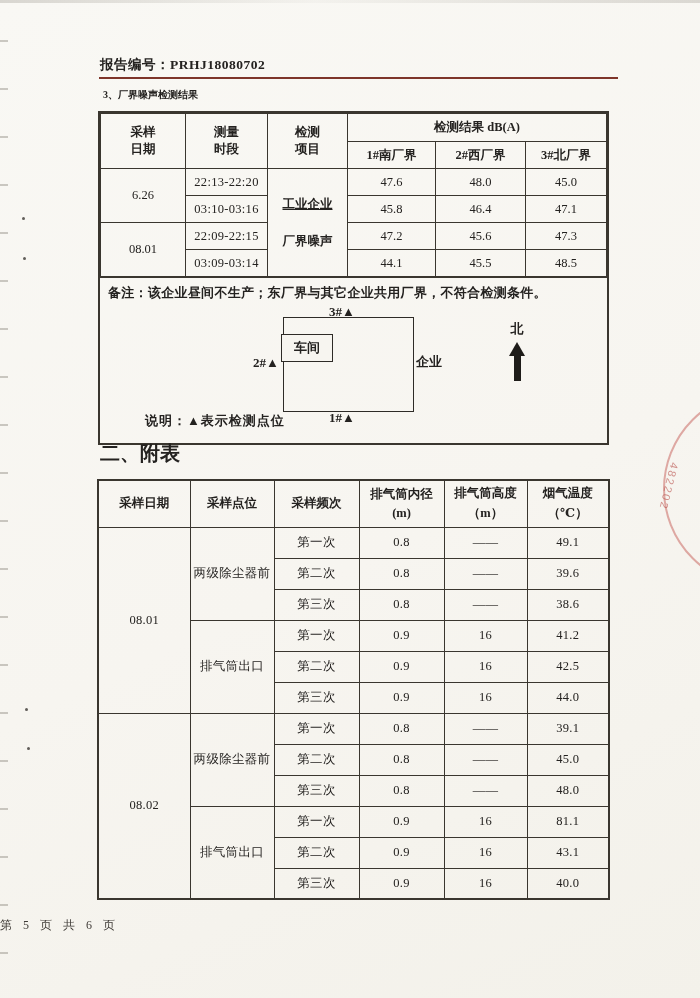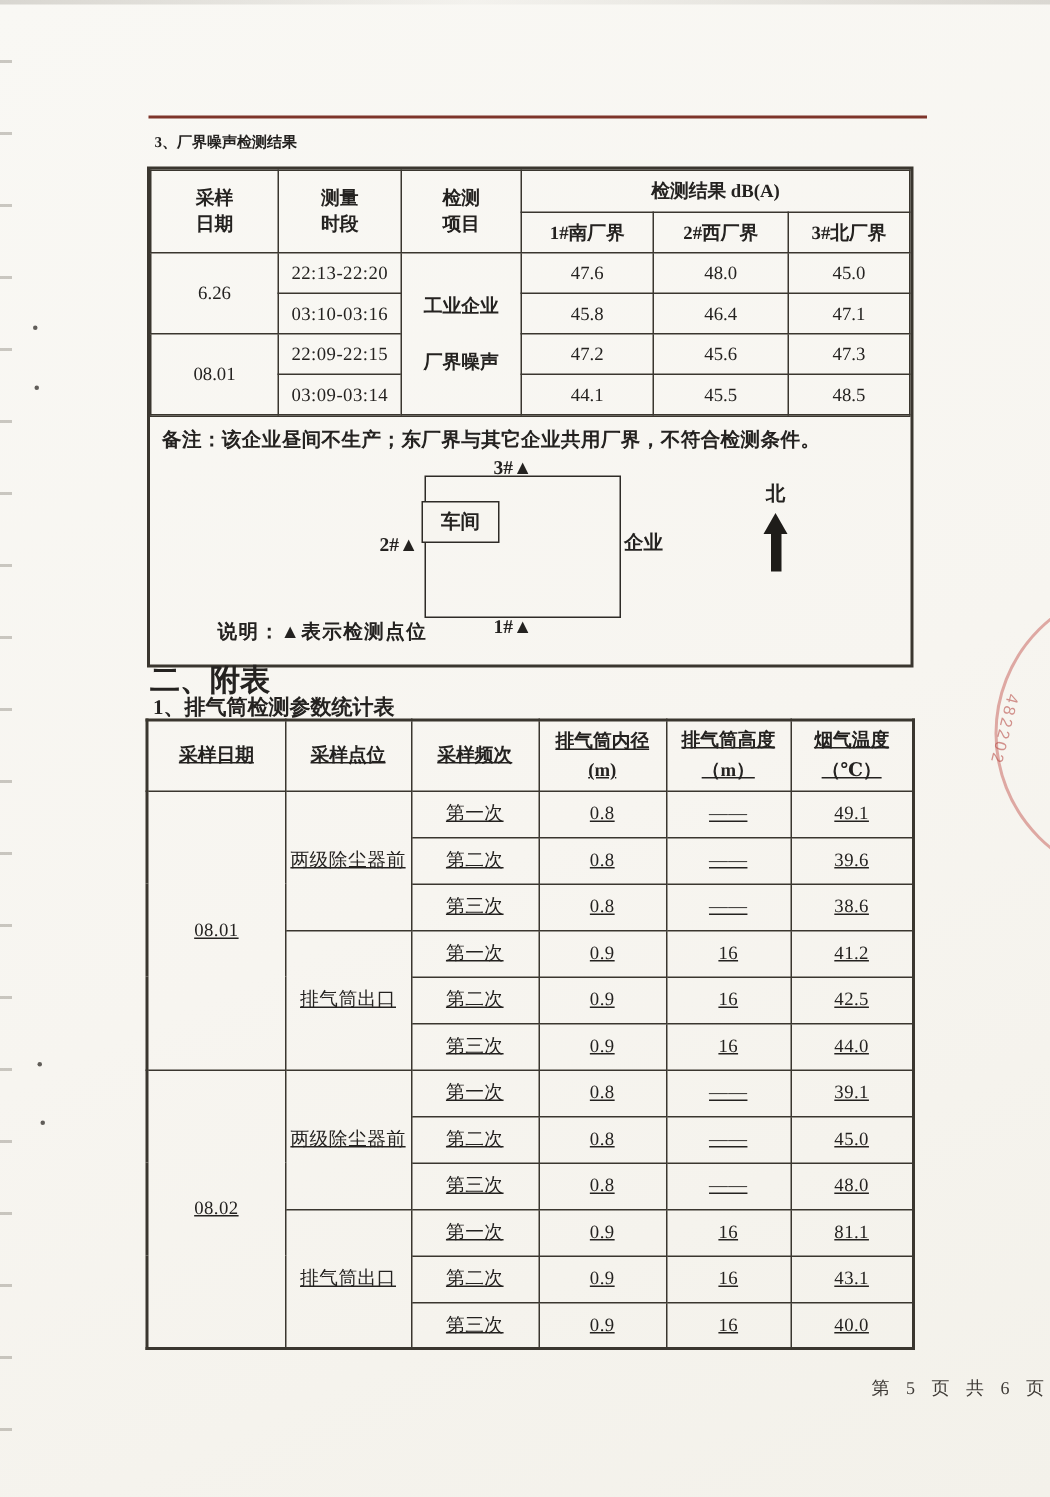--- a/index.html
+++ b/index.html
@@ -31,67 +31,68 @@
   td,th{border:1px solid #3a362f;text-align:center;vertical-align:middle;
     font-size:12.5px;padding:0;overflow:hidden;}
   th{font-weight:700;}
   .t1-frame{position:absolute;left:98px;top:111px;width:511px;border:2px solid #3a362f;box-sizing:border-box;background:transparent;}
   .t1{width:100%;}
   .t1 .hrow1{height:28px;}
   .t1 .hrow2{height:27px;}
   .t1 tbody tr{height:27px;}
   .t1 .time-cell{letter-spacing:.3px;}
   .item-cell div{line-height:1;}
-  .item-cell .l1{margin-bottom:24px;}
+  .item-cell .l1{margin-bottom:24px;text-decoration:underline;}
   .item-cell{font-weight:700;}
   .note-row{border-top:1px solid #3a362f;font-size:13px;font-weight:700;
     padding:6px 8px 2px 8px;text-align:left;letter-spacing:.3px;}
   
   .diagram{position:relative;height:139px;}
   .dg-rect{position:absolute;left:183px;top:13px;width:129px;height:93px;border:1.5px solid #2e2b27;}
   .dg-workshop{position:absolute;left:181px;top:30px;width:50px;height:26px;border:1.5px solid #2e2b27;
     display:flex;align-items:center;justify-content:center;font-size:13px;font-weight:700;background:#f7f5f0;}
   .dg-label{position:absolute;font-size:13px;font-weight:700;white-space:nowrap;}
   .dg-p3{left:229px;top:0px;}
   .dg-p2{left:153px;top:51px;}
   .dg-p1{left:229px;top:106px;}
   .dg-ent{left:316px;top:49px;}
   .dg-north{left:407px;top:16px;width:20px;text-align:center;}
   .north-arrow{position:absolute;left:405px;top:38px;width:24px;}
   .north-arrow .head{width:0;height:0;margin:0 auto;
     border-left:8px solid transparent;border-right:8px solid transparent;border-bottom:14px solid #1e1c19;}
   .north-arrow .stem{width:7px;height:25px;margin:0 auto;background:#1e1c19;}
   .dg-legend{left:45px;top:108px;letter-spacing:1px;}
   
-  .t2{position:absolute;left:97px;top:479px;width:513px;border:2px solid #3a362f;text-decoration:underline;}
+  .t2{position:absolute;left:97px;top:479px;width:513px;border:2px solid #3a362f;}
   .t2 .hrow{height:47px;}
   .t2 tbody tr{height:31px;}
   .t2 th .unit{display:block;font-weight:700;margin-top:3px;}
   .t2 td{letter-spacing:.3px;}
   
-  .footer{position:absolute;left:0;top:917px;width:100%;text-align:right;
+  .footer{position:absolute;left:0;top:917px;width:100%;text-align:left;
     font-size:12px;letter-spacing:4px;color:#3f3b37;}
   
   .stamp-arc{position:absolute;left:663px;top:390px;width:194px;height:194px;border-radius:50%;
     border:2.5px solid rgba(198,92,86,.50);}
   .stamp-digits{position:absolute;left:663px;top:462px;color:rgba(186,82,77,.62);
     font-size:11px;letter-spacing:2px;writing-mode:vertical-rl;transform:rotate(14deg);
     font-family:"Liberation Sans","DejaVu Sans",sans-serif;}
 </style>
 </head>
 <body>
 
 <div class="scan">
   <div class="edge-top"></div>
   <div class="edge-left"></div>
   <div class="speck" style="left:22px;top:217px;"></div>
   <div class="speck" style="left:23px;top:257px;"></div>
   <div class="speck" style="left:25px;top:708px;"></div>
   <div class="speck" style="left:27px;top:747px;"></div>
 
+  <div class="report-no">报告编号：PRHJ18080702</div>
   <div class="report-rule"></div>
 
   <div class="sec-title t3-title">3、厂界噪声检测结果</div>
 
   <div class="t1-frame">
     <table class="t1">
       <colgroup>
           <col style="width:85px">
           <col style="width:82px">
           <col style="width:80px">
@@ -166,21 +167,20 @@
       <div class="north-arrow">
         <div class="head"></div>
         <div class="stem"></div>
       </div>
       <div class="dg-label dg-p1">1#▲</div>
       <div class="dg-label dg-legend">说明：▲表示检测点位</div>
     </div>
   </div>
 
   <div class="sec-title app-title">二、附表</div>
-  <div class="sec-title app-sub">1、排气筒检测参数统计表</div>
 
   <table class="t2">
     <colgroup>
         <col style="width:92px">
         <col style="width:84px">
         <col style="width:85px">
         <col style="width:85px">
         <col style="width:83px">
         <col>
       </colgroup>

